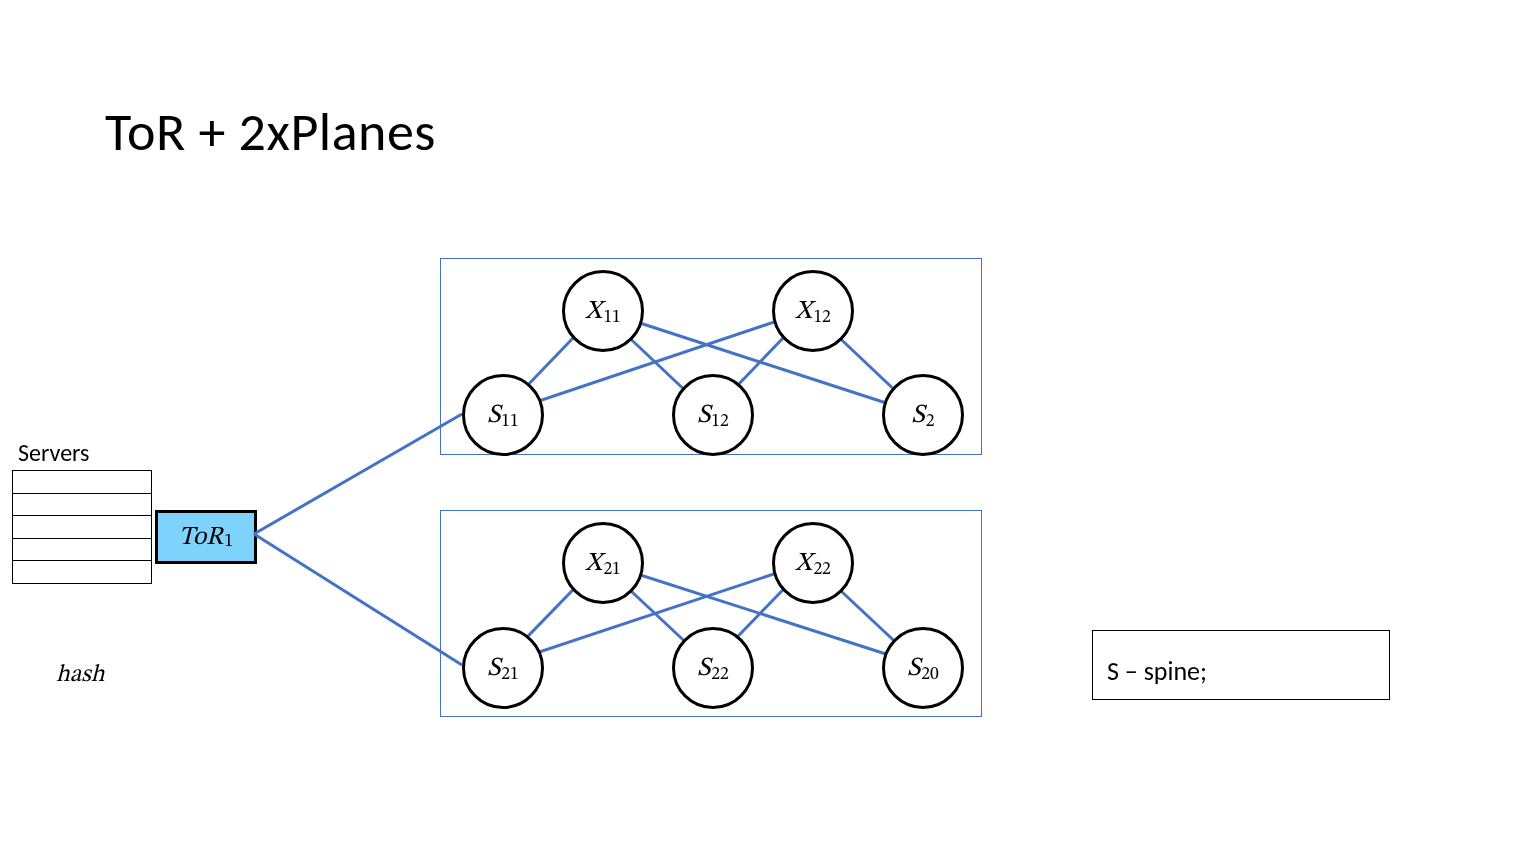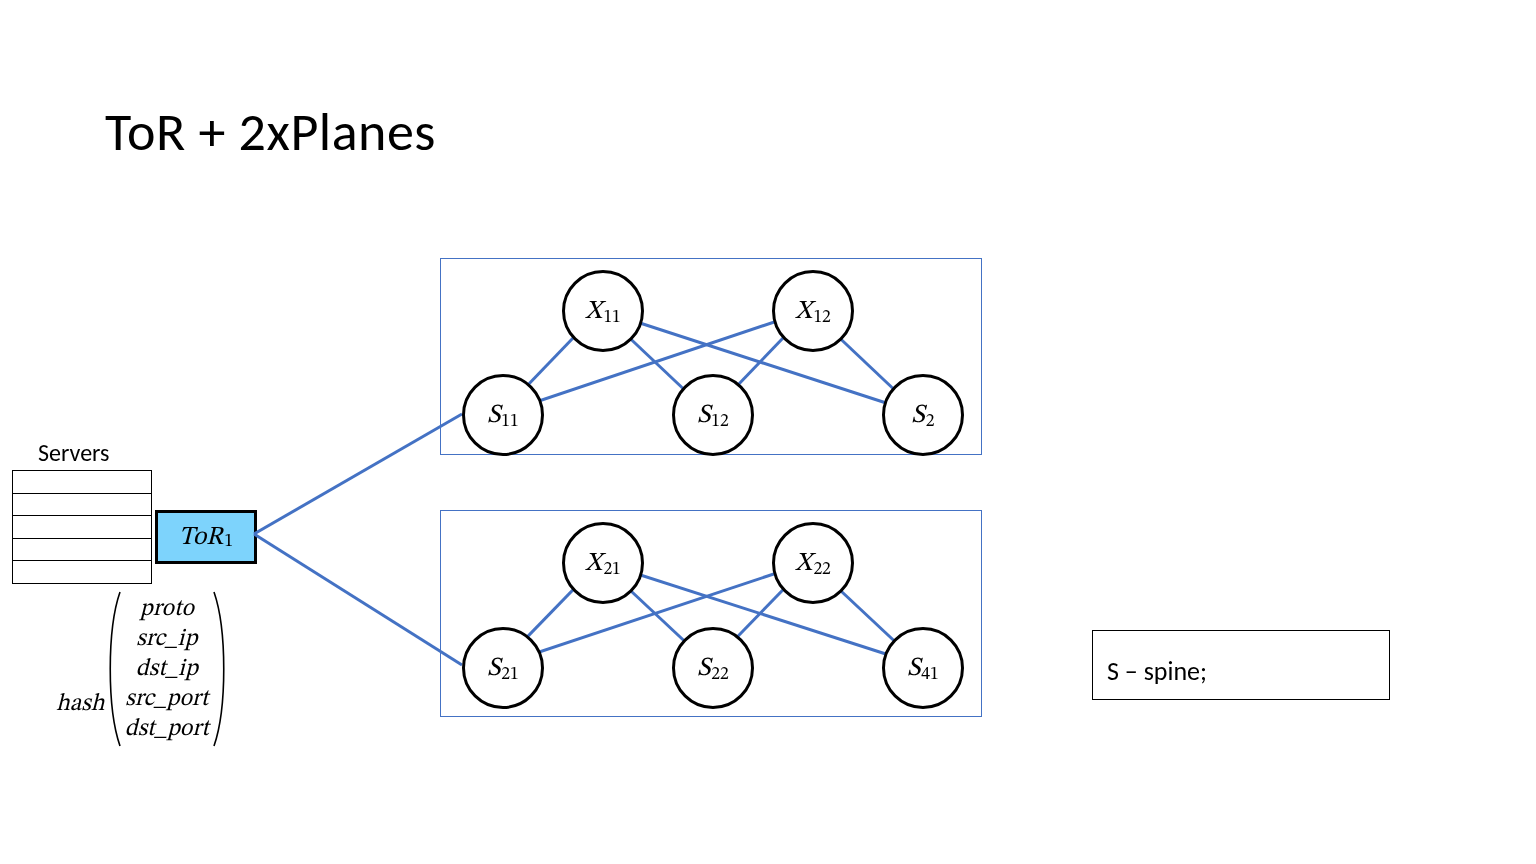--- a/index.html
+++ b/index.html
@@ -16,21 +16,21 @@
   .title {
     position: absolute;
     left: 105px;
     top: 99px;
     font-size: 54px;
     font-weight: 400;
     letter-spacing: 0.5px;
   }
   .servers-label {
     position: absolute;
-    left: 38px;
+    left: 18px;
     top: 438px;
     font-size: 24px;
   }
   .server-stack {
     position: absolute;
     left: 12px;
     top: 470px;
   }
   .server-row {
     box-sizing: border-box;
@@ -167,27 +167,20 @@
 </div>
 
 <div class="hash-block">
   <span class="hash-label">hash</span>
   <div class="hash-paren">
     <div class="paren">
       <svg viewBox="0 0 18 160" preserveAspectRatio="none">
           <path d="M15 2 C 2 40, 2 120, 15 158" fill="none" stroke="#000" stroke-width="1.6"></path>
         </svg>
     </div>
-    <div class="hash-lines">
-      <span>proto</span>
-      <span>src_ip</span>
-      <span>dst_ip</span>
-      <span>src_port</span>
-      <span>dst_port</span>
-    </div>
     <div class="paren">
       <svg viewBox="0 0 18 160" preserveAspectRatio="none">
           <path d="M3 2 C 16 40, 16 120, 3 158" fill="none" stroke="#000" stroke-width="1.6"></path>
         </svg>
     </div>
   </div>
 </div>
 
 <svg class="wires">
 
@@ -245,18 +238,18 @@
 <div class="node" style="left:462px; top:627px;">
   <span>S</span>
     <span class="sub">21</span>
 </div>
 <div class="node" style="left:672px; top:627px;">
   <span>S</span>
     <span class="sub">22</span>
 </div>
 <div class="node" style="left:882px; top:627px;">
   <span>S</span>
-    <span class="sub">41</span>
+    <span class="sub">20</span>
 </div>
 
 <div class="legend-box">
   <div>S – spine;</div>
 </div>
 
 </body></html>

